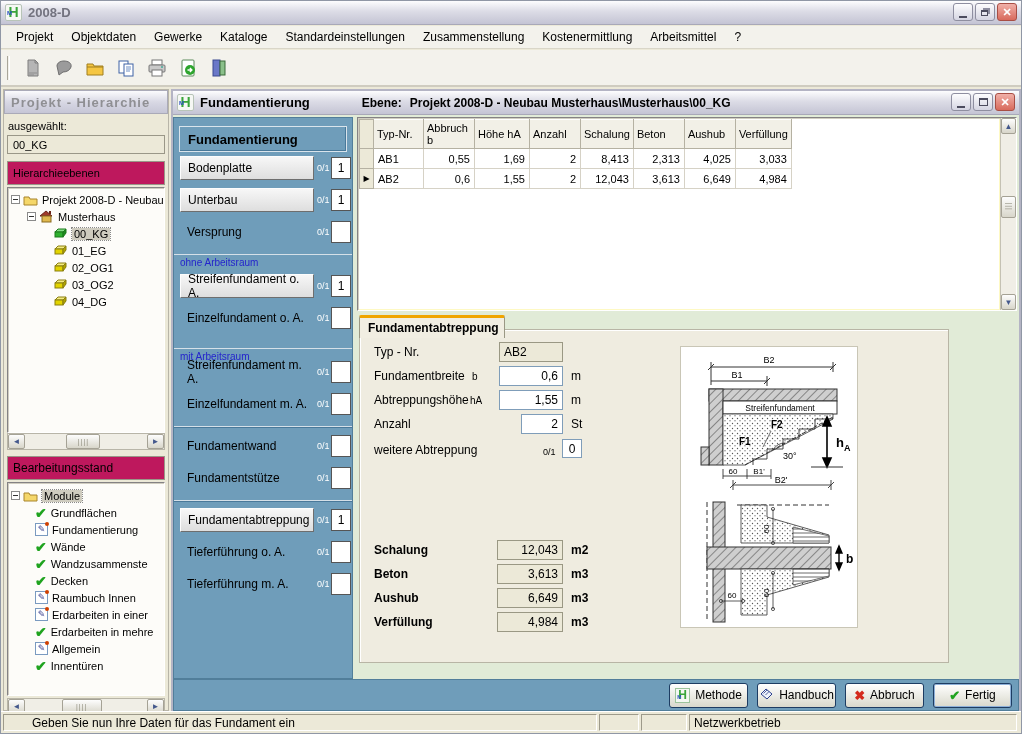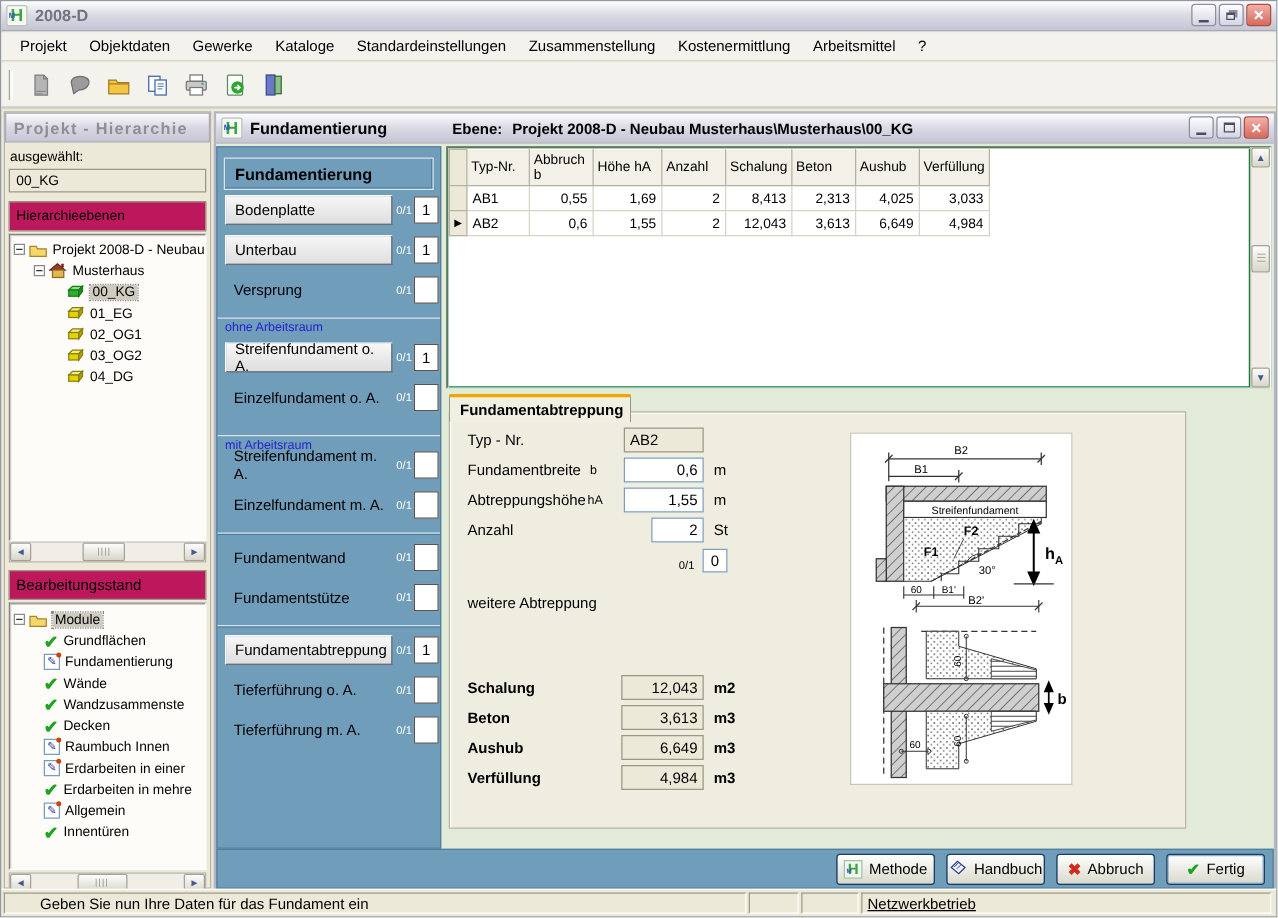--- a/index.html
+++ b/index.html
@@ -31,21 +31,21 @@
   .toolbar { position:absolute; left:0; top:49px; width:100%; height:37px; background:#f3f2ec;
     border-bottom:2px solid #cfccc0; display:flex; align-items:center; gap:7px; padding-left:6px; }
   .tool-sep { width:3px; height:24px; border-left:1px solid #a9a69a; border-right:1px solid #fff; margin-right:4px;}
   .tool-icon { width:24px; height:24px; display:flex; align-items:center; justify-content:center; }
 
   
   .panel-caption { height:24px; background:linear-gradient(#fbfbfd,#d8d8e4 50%,#c6c6d6);
     border:1px solid #aaaab8; display:flex; align-items:center; padding:0 6px;
     font-weight:bold; font-size:13px; color:#8f8f93; letter-spacing:1px;}
   .flat-header { border:1px solid #9a9788; background:#be185d; height:24px; display:flex; align-items:center; padding:0 5px; font-size:12px;}
-  .sunken-white { background:#15803d; border:1px solid; border-color:#848284 #fff #fff #848284; box-shadow:inset 1px 1px 0 #d0cdc0; }
+  .sunken-white { background:#fef9c3; border:1px solid; border-color:#848284 #fff #fff #848284; box-shadow:inset 1px 1px 0 #d0cdc0; }
   .field { border:1px solid #7f9db9; background:#fff; }
   .ro-field { border:1px solid #9a9884; background:#ece9d8; }
 
   
   .hscroll { height:17px; display:flex; align-items:stretch; border:1px solid #b8b5a8; background:#f0eee6;}
   .sb-btn { width:17px; background:linear-gradient(#fdfdfd,#d8d6ca); border:1px solid #a5a295; color:#44588c;
     font-size:8px; display:flex; align-items:center; justify-content:center; border-radius:2px;}
   .sb-track { flex:1; position:relative; }
   .sb-thumb { position:absolute; background:linear-gradient(#fdfdfd,#d8d6ca); border:1px solid #a5a295; border-radius:2px;}
   .grip { color:#8f8c7e; font-size:7px; letter-spacing:1px; position:absolute; left:50%; top:50%; transform:translate(-50%,-55%);}
@@ -547,21 +547,21 @@
           </div>
 
         <div class="f-row" style="left:14px; top:84px;">
             <span class="f-label">Anzahl</span>
           </div>
         <div class="f-box field" style="left:161px; top:84px; width:42px;">2</div>
         <div class="f-row" style="left:211px; top:84px;">
             <span class="f-unit">St</span>
           </div>
 
-        <div class="f-row" style="left:14px; top:110px;margin-top:32px;">
+        <div class="f-row" style="left:14px; top:110px;">
             <span class="f-label">weitere Abtreppung</span>
           </div>
         <div class="f-row" style="left:183px; top:112px;">
             <span class="f-sym" style="font-size:9px;">0/1</span>
           </div>
         <div class="f-box field" style="left:202px; top:109px; width:20px; height:19px; justify-content:center;">0</div>
 
         <div class="f-row" style="left:14px; top:210px;">
             <span class="f-label bold">Schalung</span>
           </div>
@@ -713,16 +713,16 @@
           <span>Fertig</span>
         </span>
       </div>
     </div>
   </div>
 
   <div id="statusbar">
     <span class="sb-panel" style="width:594px; padding-left:28px;">Geben Sie nun Ihre Daten für das Fundament ein</span>
     <span class="sb-panel" style="width:40px;"></span>
     <span class="sb-panel" style="width:46px;"></span>
-    <span class="sb-panel" style="flex:1; padding-left:4px;text-decoration:underline;">Netzwerkbetrieb</span>
+    <span class="sb-panel" style="flex:1; padding-left:4px;">Netzwerkbetrieb</span>
   </div>
 
 </div>
 
 </body></html>

